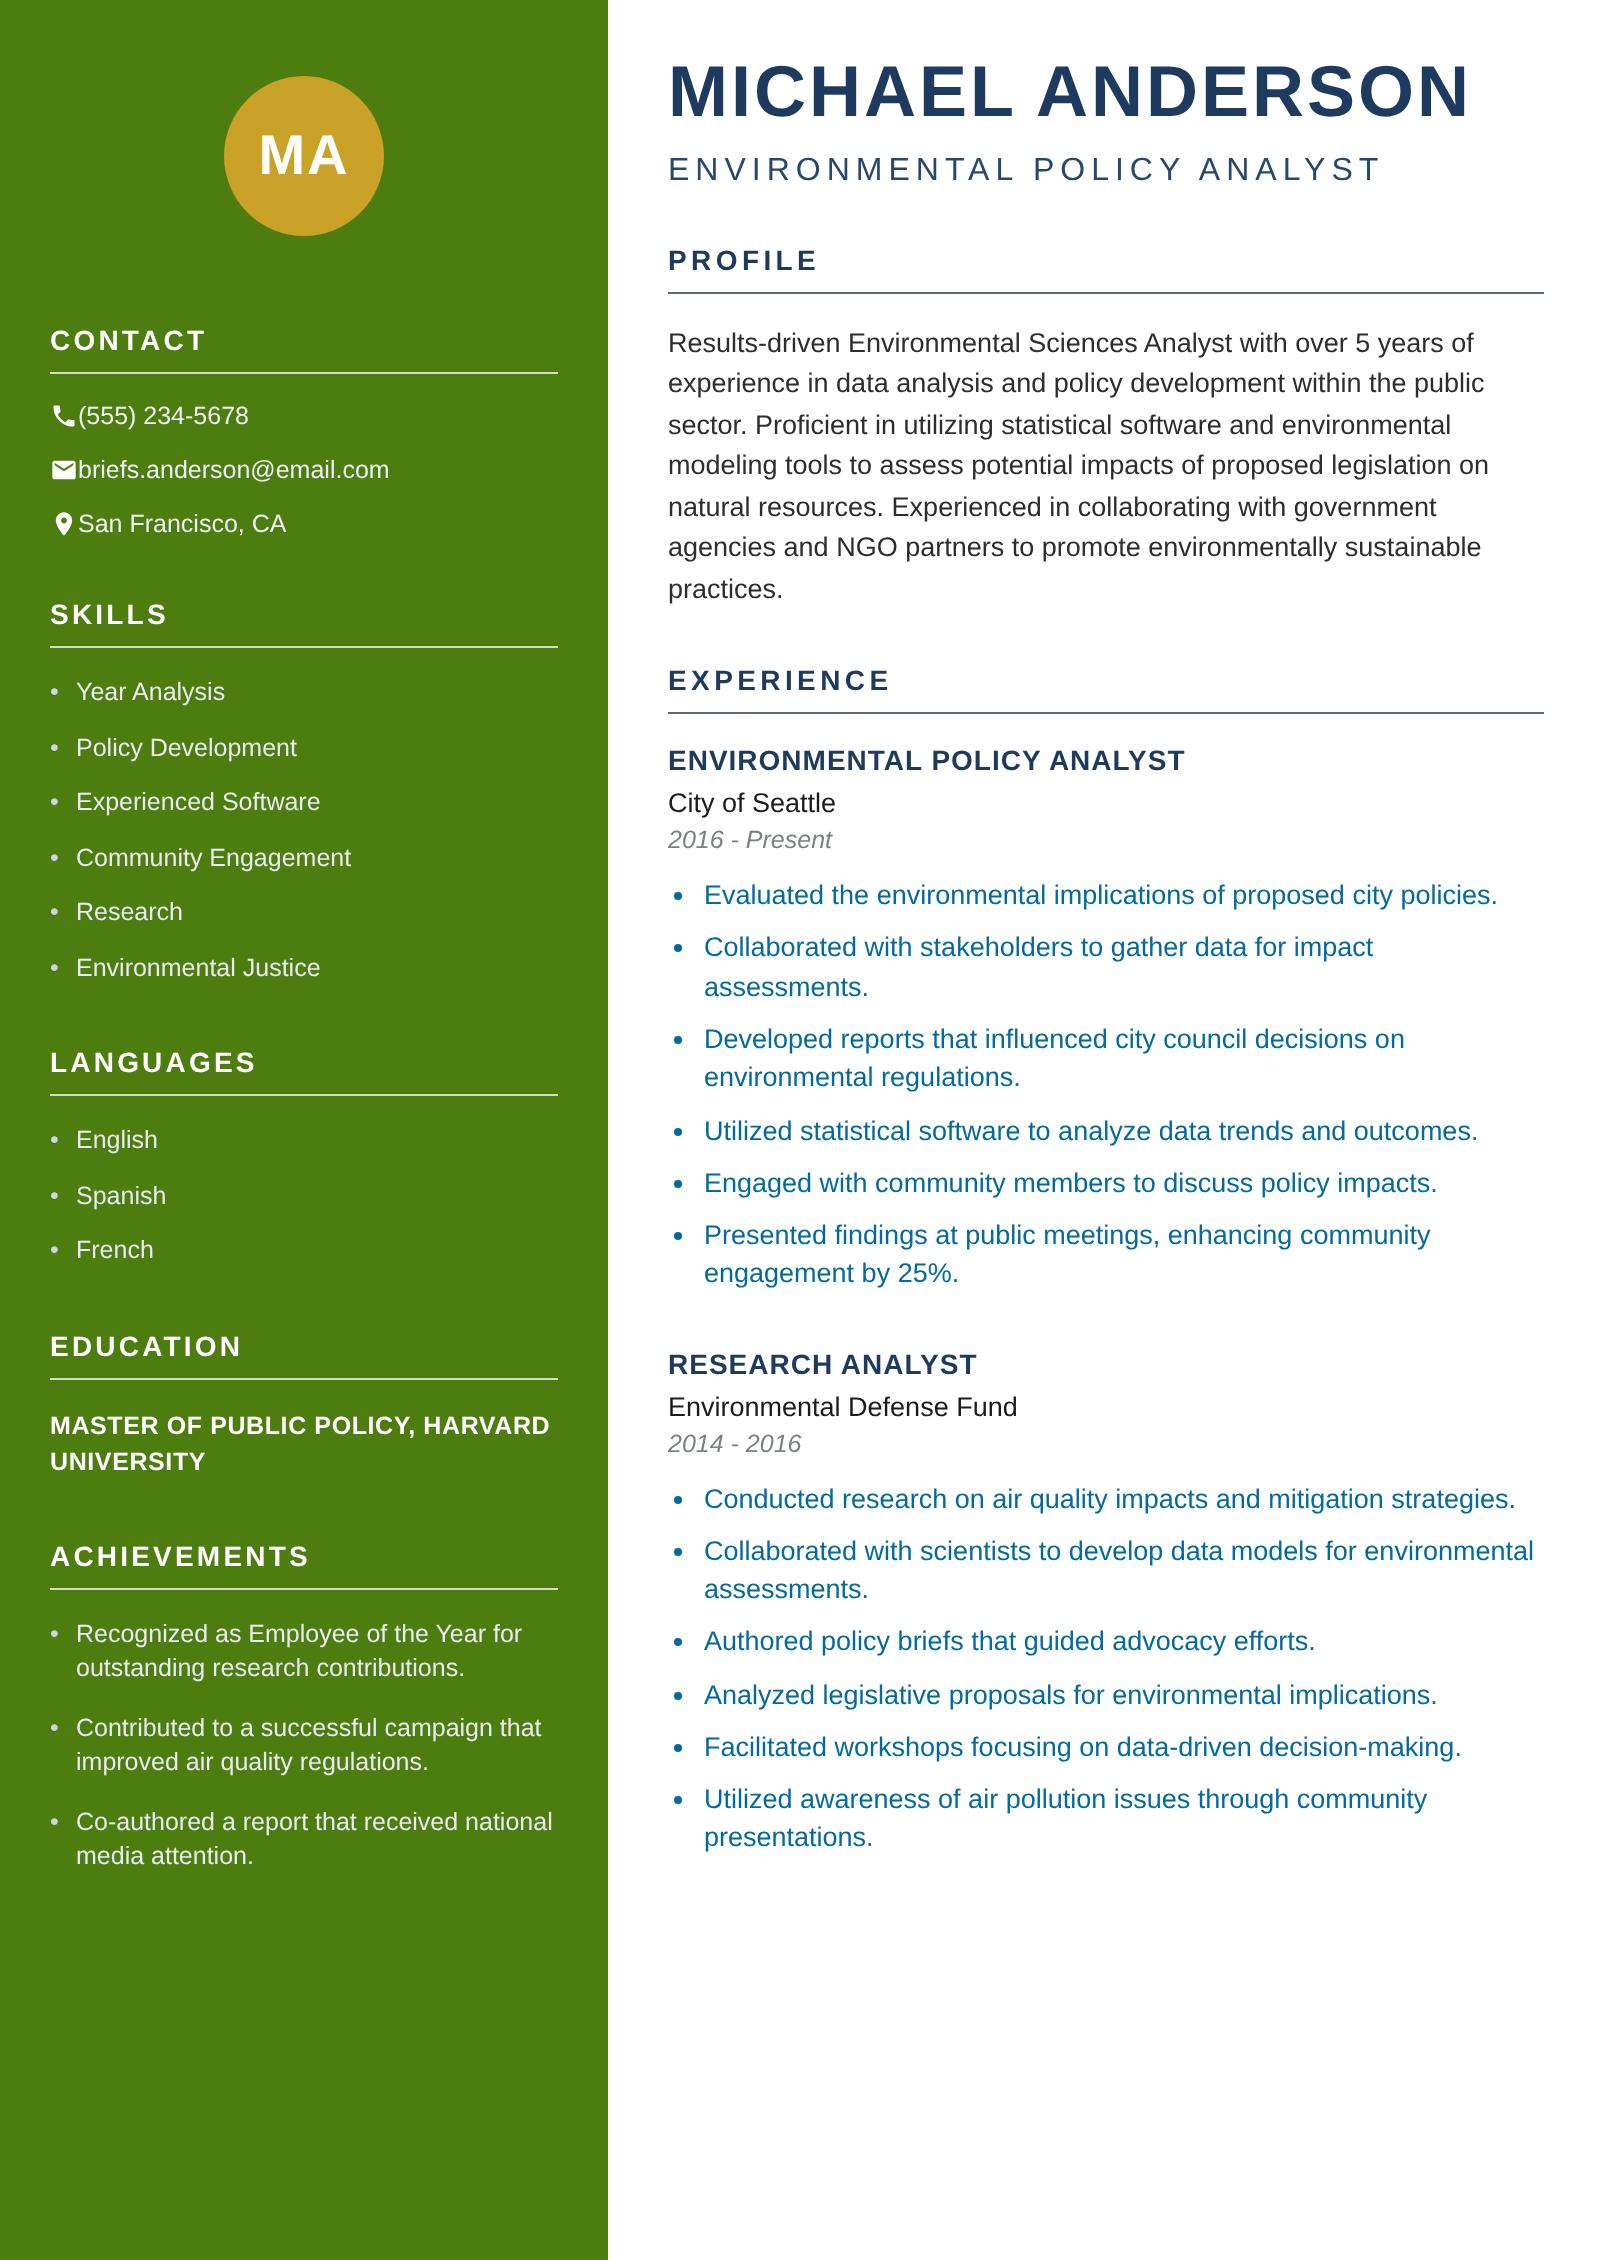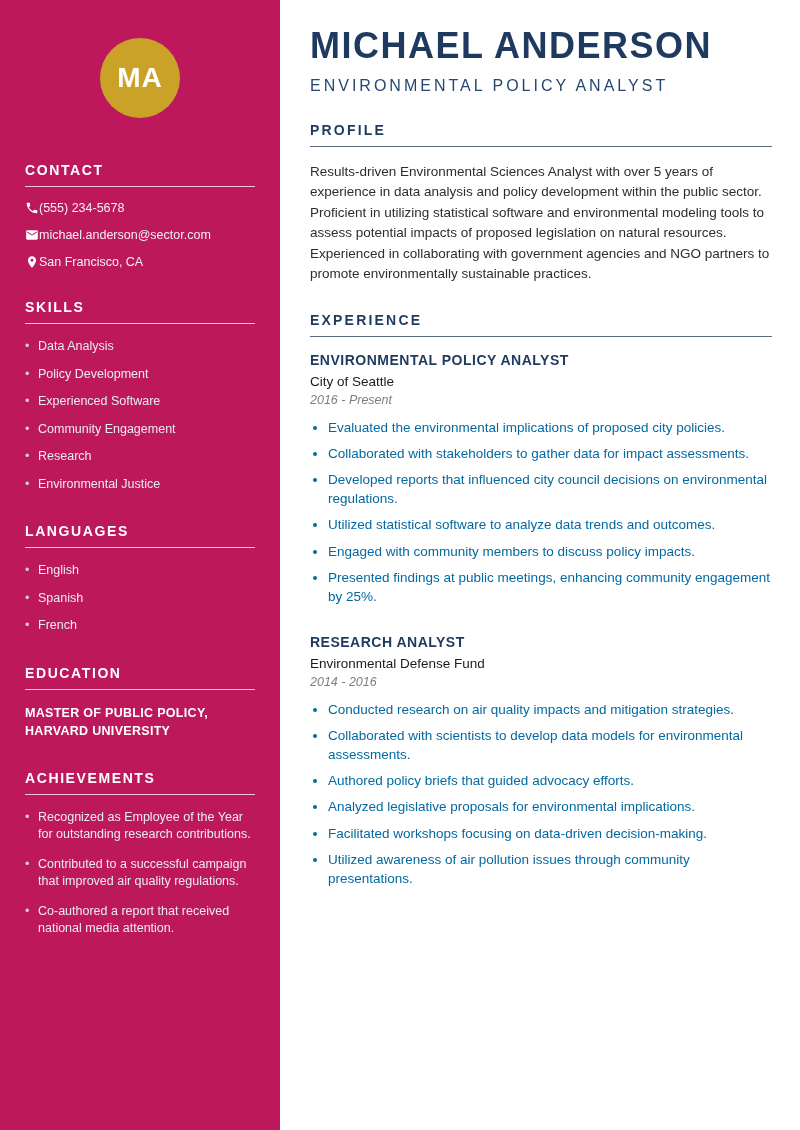--- a/index.html
+++ b/index.html
@@ -6,22 +6,22 @@
   html, body { background: #ffffff; }
   body {
     width: 800px;
     font-family: "Liberation Sans", sans-serif;
     -webkit-font-smoothing: antialiased;
   }
   .page { width: 800px; height: 1130px; display: flex; overflow: hidden; background: #fff; }
 
   
   .sidebar {
-    width: 280px; flex-shrink: 0;
-    background: #be185d; color: #fff;
+    width: 304px; flex-shrink: 0;
+    background: #4d7c0f; color: #fff;
     padding: 38px 25px 30px 25px;
   }
   .avatar {
     width: 80px; height: 80px; border-radius: 50%;
     background: #c9a227;
     display: flex; align-items: center; justify-content: center;
     margin: 0 auto 44px auto;
   }
   .avatar-initials { font-size: 28px; font-weight: bold; color: #ffffff; letter-spacing: 1px; }
 
@@ -98,37 +98,37 @@
             </svg>
         </span>
         <span>(555) 234-5678</span>
       </div>
       <div class="contact-row">
         <span class="cicon">
           <svg viewBox="0 0 24 24">
               <path d="M20 4H4c-1.1 0-1.99.9-1.99 2L2 18c0 1.1.9 2 2 2h16c1.1 0 2-.9 2-2V6c0-1.1-.9-2-2-2zm0 4l-8 5-8-5V6l8 5 8-5v2z"></path>
             </svg>
         </span>
-        <span>michael.anderson@sector.com</span>
+        <span>briefs.anderson@email.com</span>
       </div>
       <div class="contact-row">
         <span class="cicon">
           <svg viewBox="0 0 24 24">
               <path d="M12 2C8.13 2 5 5.13 5 9c0 5.25 7 13 7 13s7-7.75 7-13c0-3.87-3.13-7-7-7zm0 9.5c-1.38 0-2.5-1.12-2.5-2.5s1.12-2.5 2.5-2.5 2.5 1.12 2.5 2.5-1.12 2.5-2.5 2.5z"></path>
             </svg>
         </span>
         <span>San Francisco, CA</span>
       </div>
     </section>
 
     <section class="sb-section">
       <h2 class="sb-heading">SKILLS</h2>
       <ul class="sb-list">
 
-      <li>Data Analysis</li>
+      <li>Year Analysis</li>
           <li>Policy Development</li>
           <li>Experienced Software</li>
           <li>Community Engagement</li>
           <li>Research</li>
           <li>Environmental Justice</li>
         </ul>
     </section>
 
     <section class="sb-section">
       <h2 class="sb-heading">LANGUAGES</h2>

